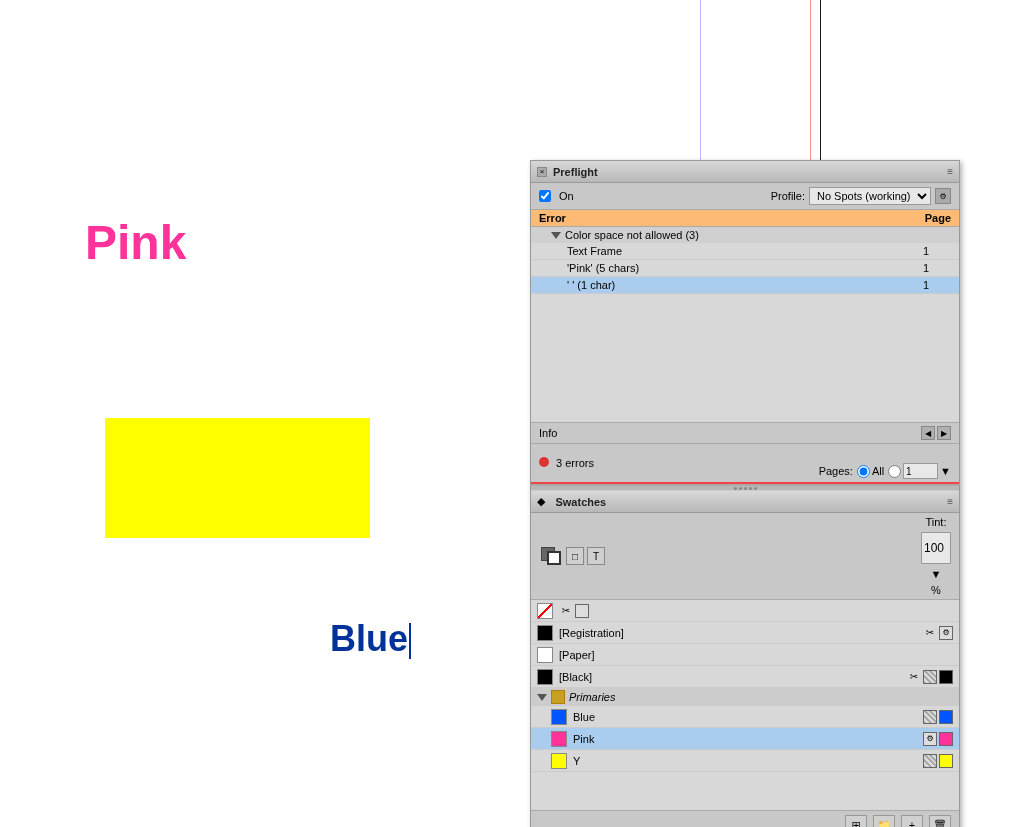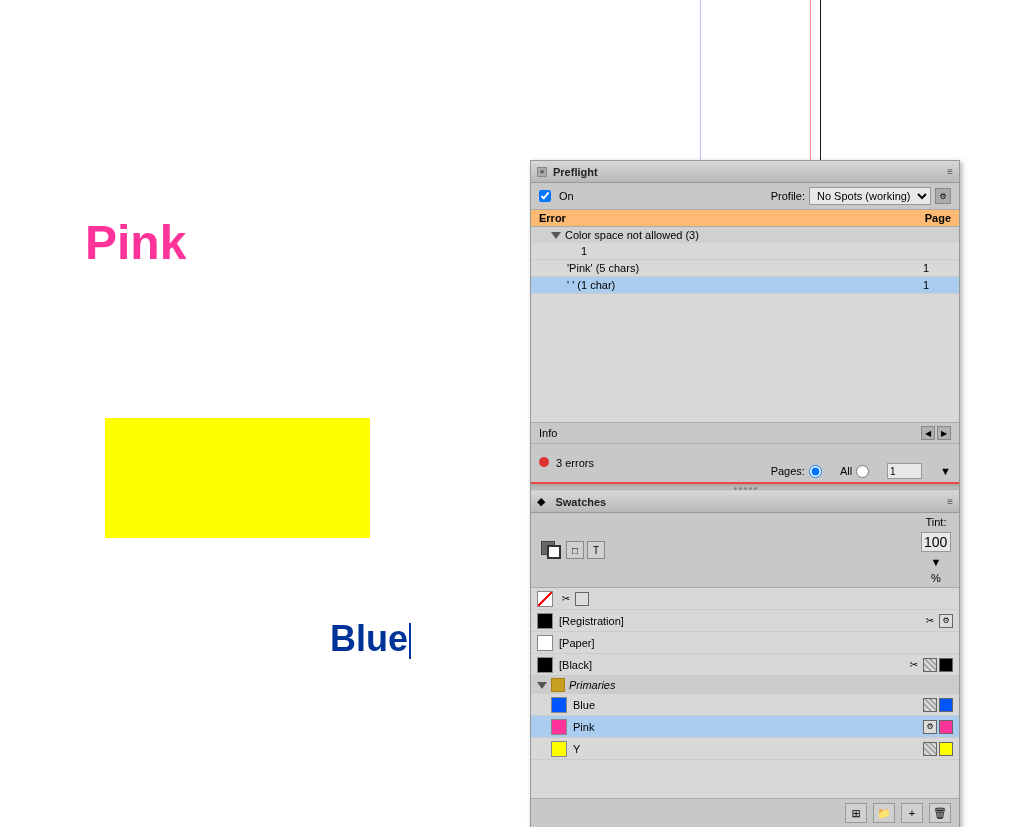--- a/index.html
+++ b/index.html
@@ -308,21 +308,21 @@
     .pages-section {
       display: flex;
       align-items: center;
       gap: 4px;
       margin-top: 16px;
     }
 
     .radio-group {
       display: flex;
       align-items: center;
-      gap: 18px;
+      gap: 2px;
     }
 
     .radio-group label {
       display: flex;
       align-items: center;
       gap: 2px;
       font-size: 11px;
     }
 
     .page-input {
@@ -397,22 +397,22 @@
 
     .tint-section {
       display: flex;
       align-items: center;
       gap: 4px;
       font-size: 11px;
       flex-direction: column;
     }
 
     .tint-input {
-      width: 30px; height: 20px;
-      font-size: 14px;
+      width: 30px; height: 32px;
+      font-size: 12px;
       border: 1px solid #999;
       background: #e8e8e8;
       padding: 0 2px;
     }
 
     
     .swatches-list {
       background: #d8d8d8;
       height: 210px;
       overflow-y: auto;
@@ -573,20 +573,21 @@
 
       <div class="error-group">
 
         <div class="error-subgroup">
           <div class="error-subgroup-header">
             <span class="triangle open" style="border-top-color:#555;"></span>
             <span>Color space not allowed (3)</span>
           </div>
 
           <div class="error-row">
+            <span class="error-row-label">Text Frame</span>
             <span class="error-row-page">1</span>
           </div>
           <div class="error-row">
             <span class="error-row-label">'Pink' (5 chars)</span>
             <span class="error-row-page">1</span>
           </div>
           <div class="error-row selected">
             <span class="error-row-label">' ' (1 char)</span>
             <span class="error-row-page">1</span>
           </div>

